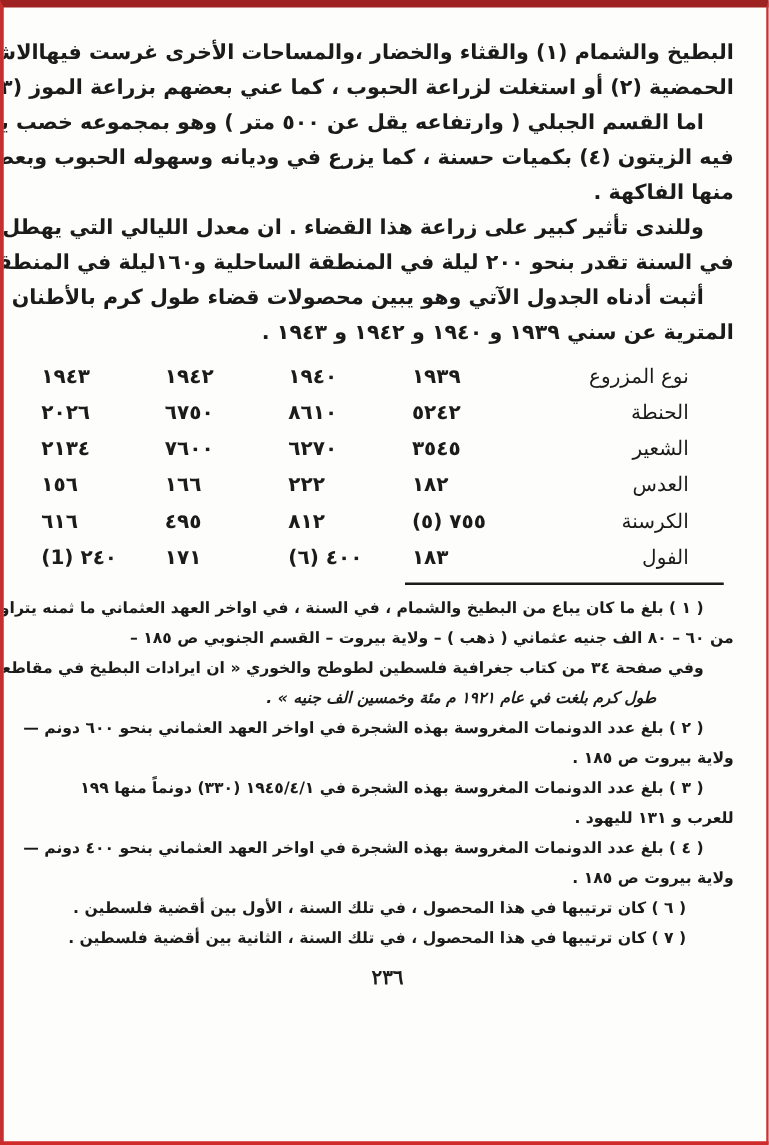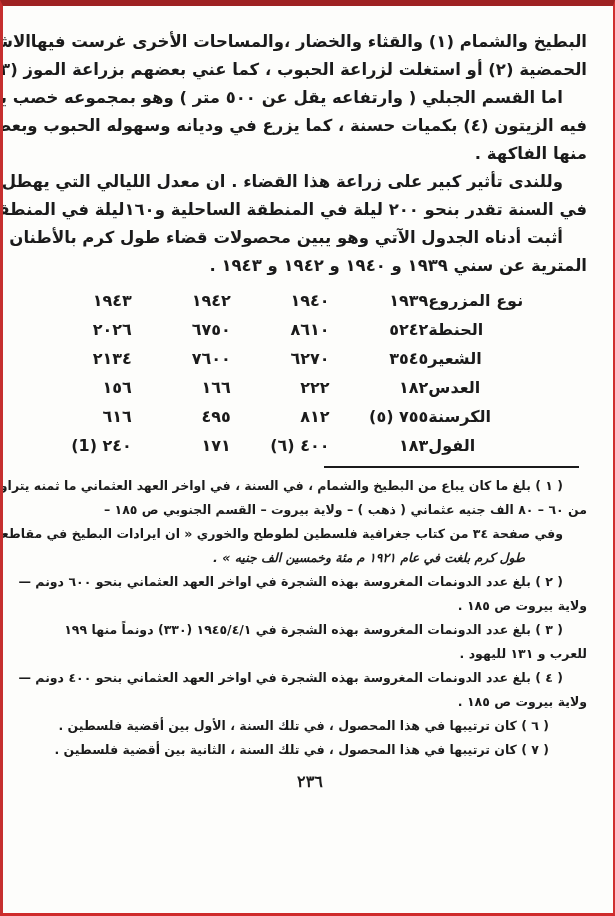--- a/index.html
+++ b/index.html
@@ -24,22 +24,22 @@
   .indent1 { padding-right:24px; }
   .indent2 { padding-right:38px; }
   .indent3 { padding-right:62px;font-style:italic; }
 
   table.crops {
     width:100%; margin-top:6px;
     border-collapse:collapse; table-layout:fixed;
     font-size:16px; font-weight:bold;
   }
   table.crops td, table.crops th { height:29px; padding:0; vertical-align:middle; }
-  table.crops .crop-col { width:24%; text-align:left; padding-right:36px; white-space:nowrap; font-weight:bold; }
-  table.crops .num-col { width:19%; text-align:right; white-space:nowrap; }
+  table.crops .crop-col { width:24%; text-align:right; padding-right:36px; white-space:nowrap; font-weight:normal; }
+  table.crops .num-col { width:19%; text-align:left; white-space:nowrap; }
 
   .divider {
     width:255px; height:0;
     border-top:2px solid #1b1b1b;
     margin:6px 8px 6px auto;
   }
 
   .footnotes { font-size:12.5px; font-weight:bold; line-height:24px; text-align:right; }
   .footnotes .line { white-space:nowrap; }
 

